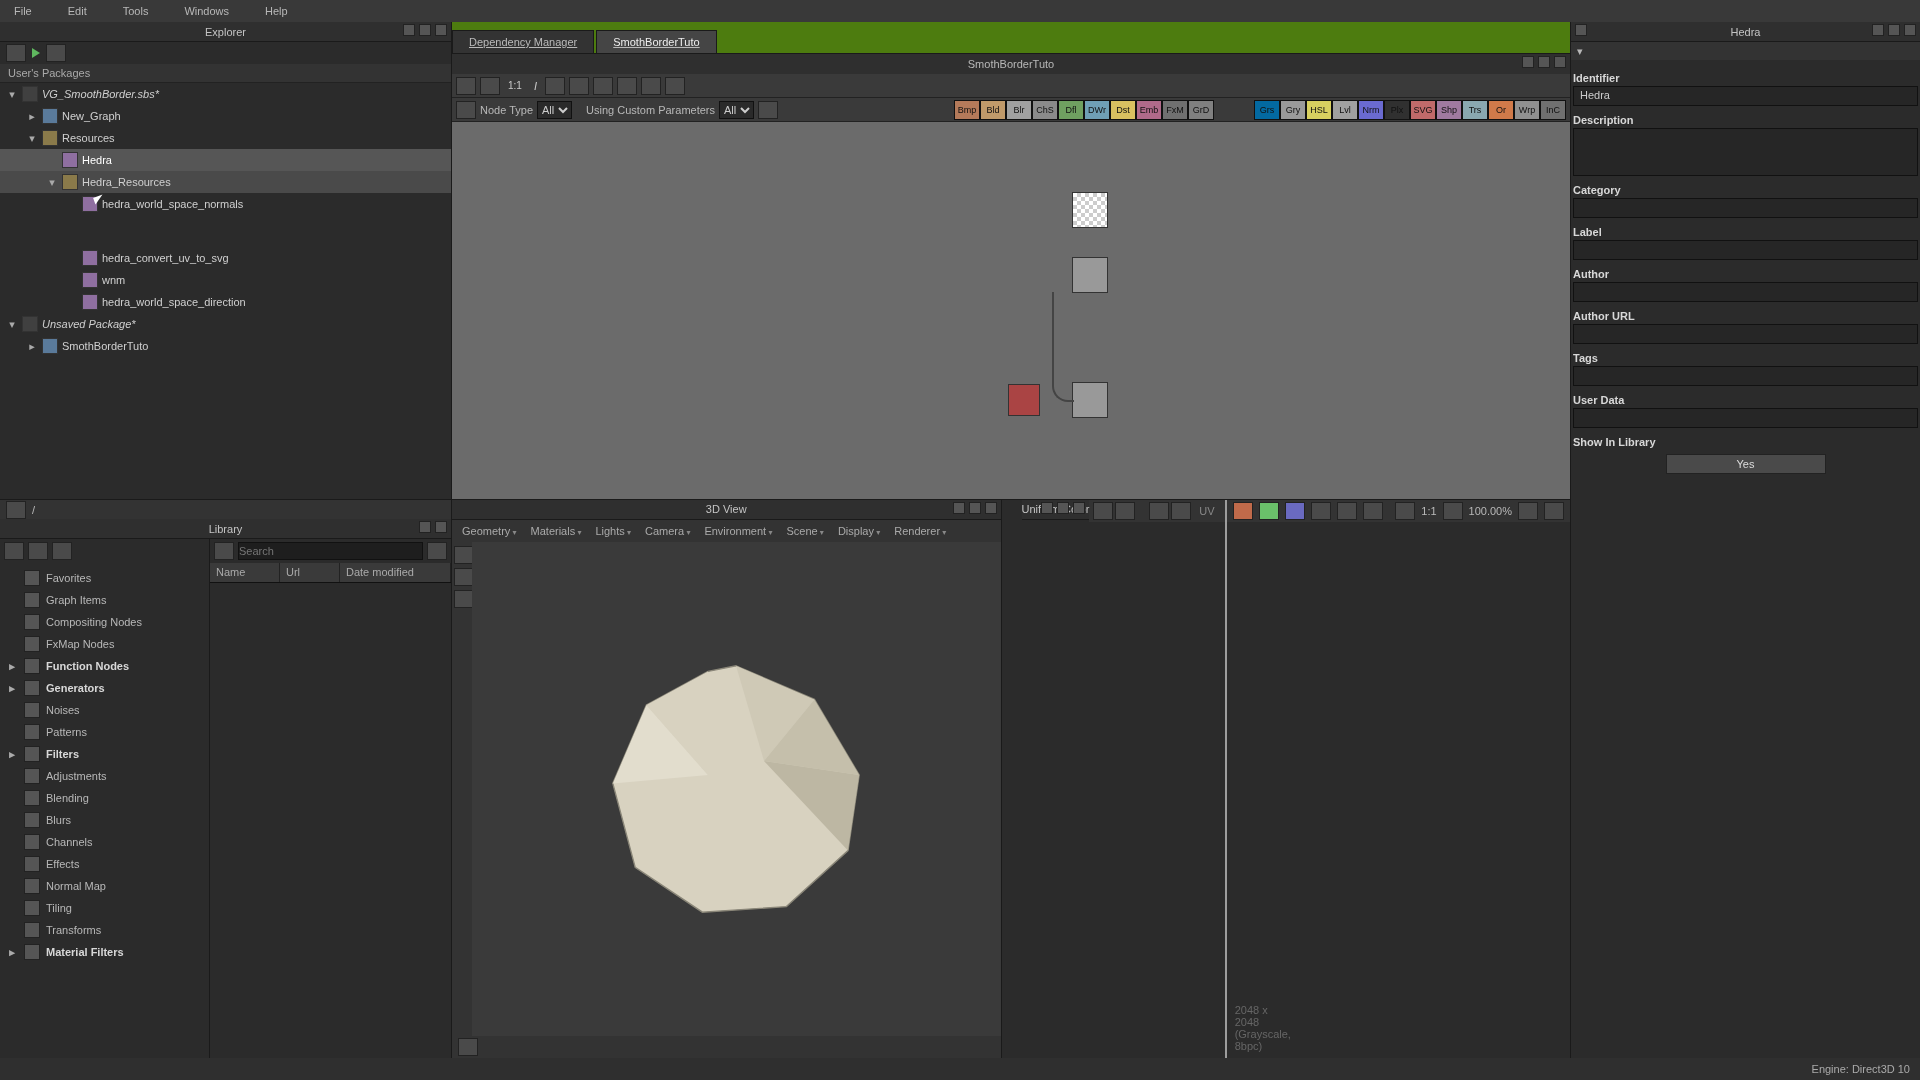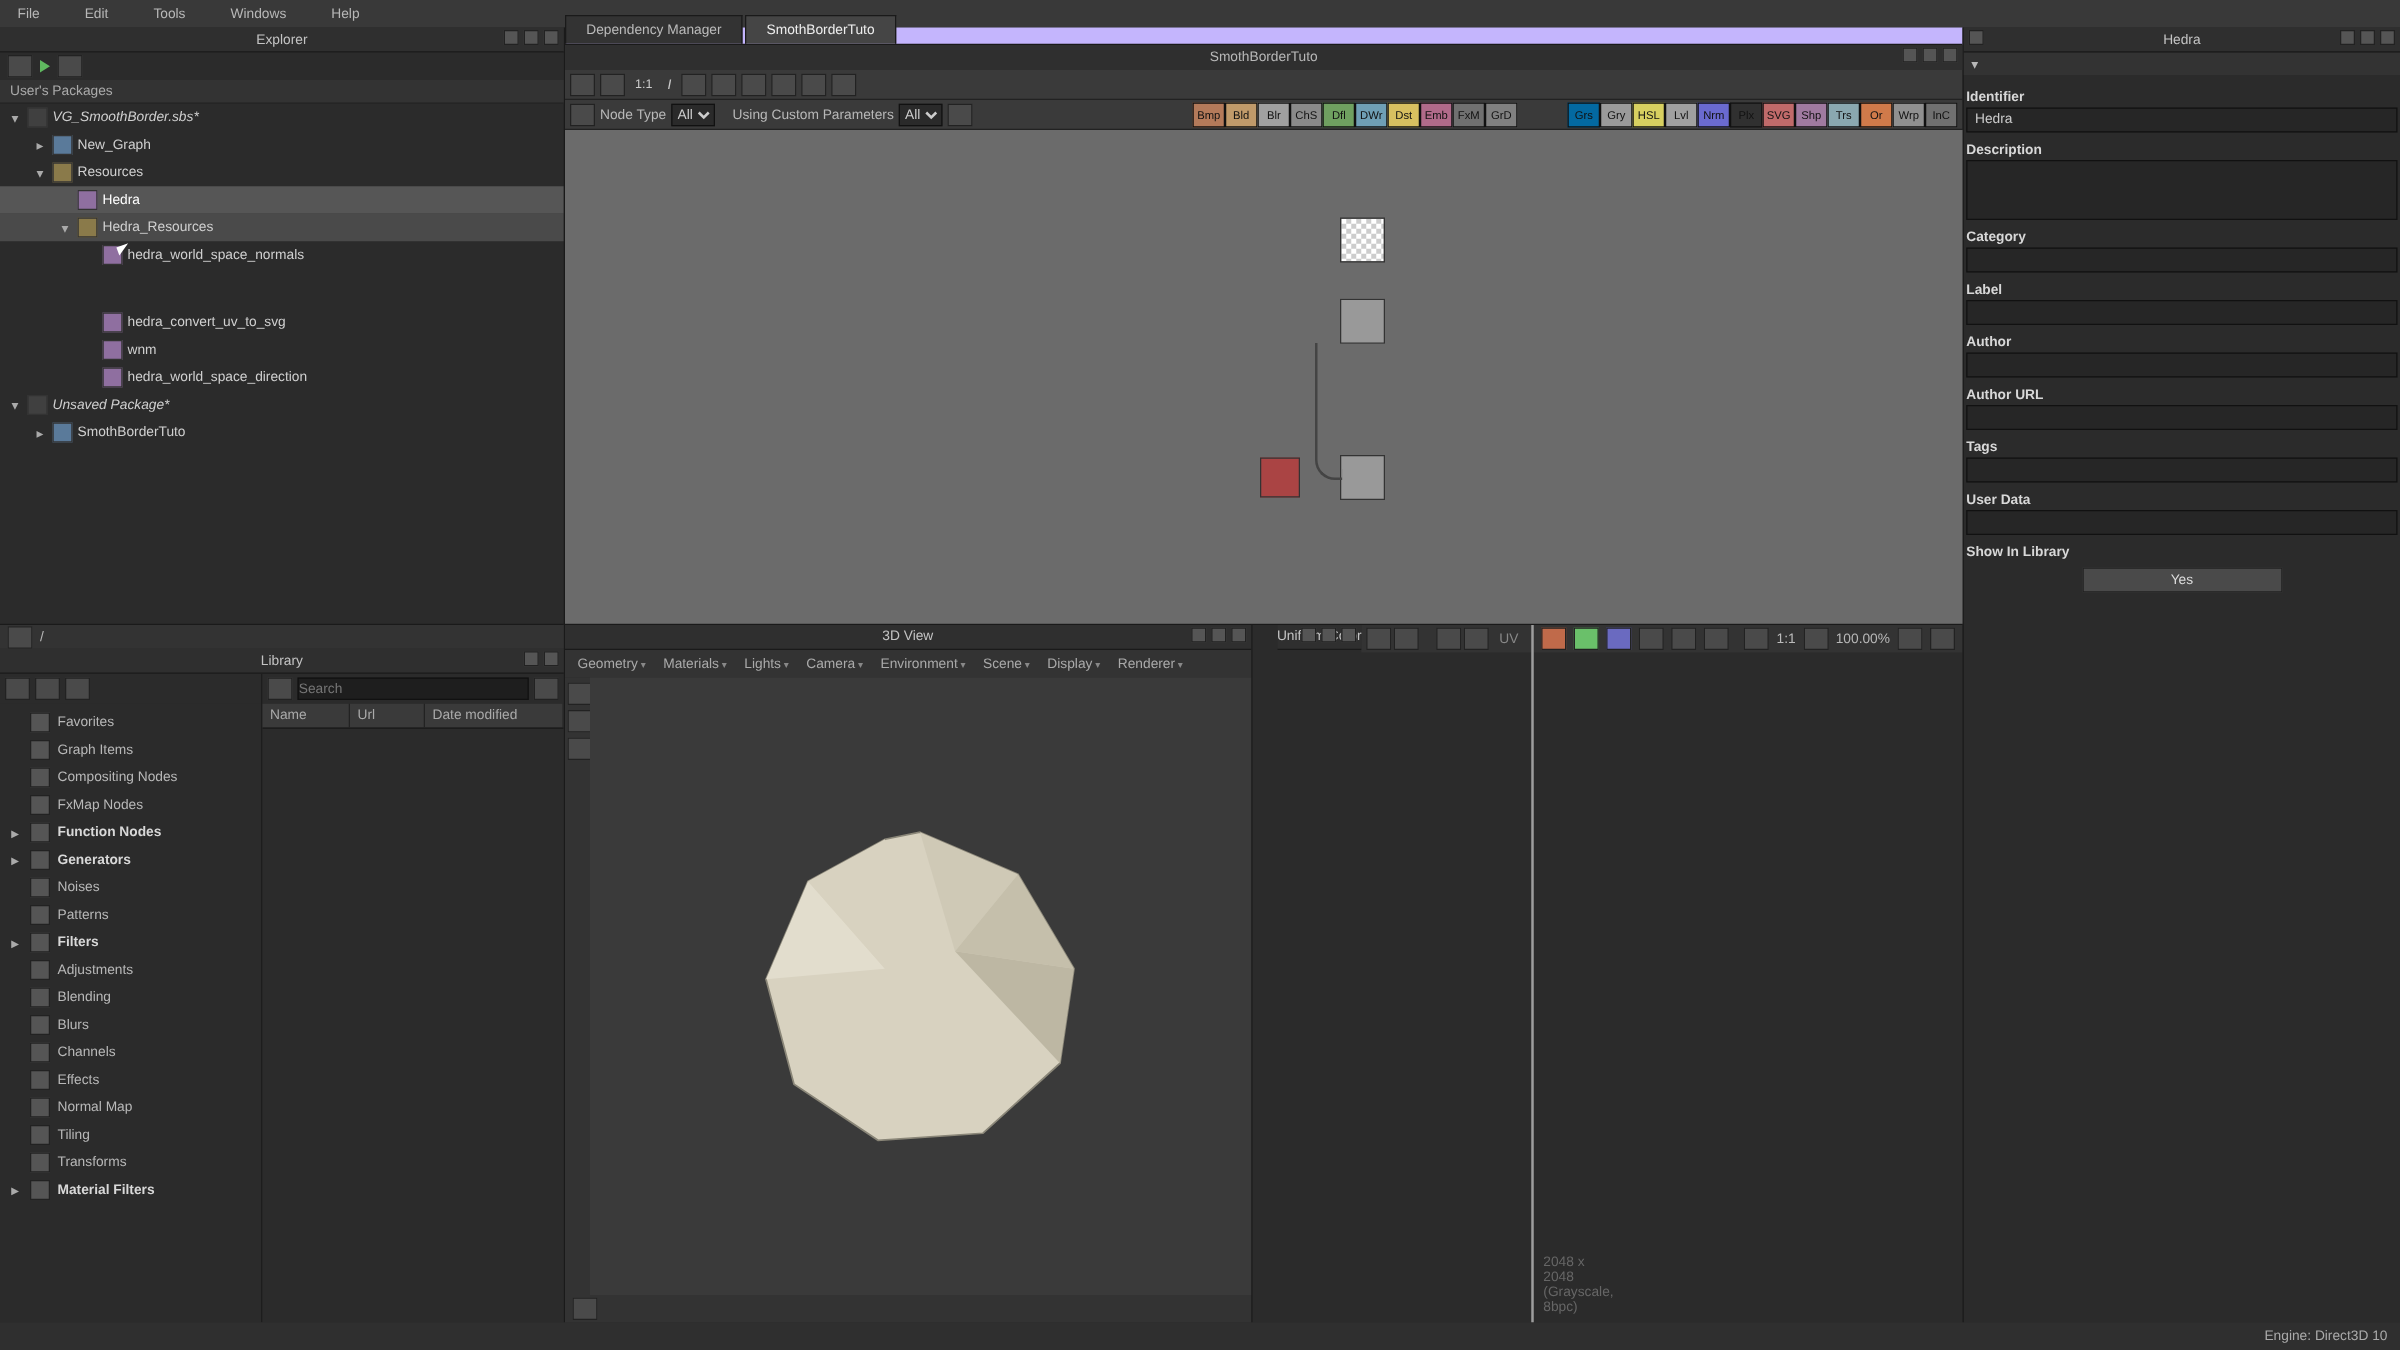--- a/index.html
+++ b/index.html
@@ -40,21 +40,21 @@
 .lib-row { display:flex; align-items:center; height:22px; padding-left:6px; gap:6px; }
 .lib-row.cat { font-weight:bold; color:#d8d8d8; }
 .lib-ico { width:16px; height:16px; background:#555; border:1px solid #222; }
 
 .lib-search { height:24px; display:flex; align-items:center; gap:4px; padding:2px 4px; background:#2b2b2b; }
 .lib-search input { flex:1; background:#1e1e1e; border:1px solid #111; color:#aaa; padding:2px 0; height:18px; font-size:11px; }
 .lib-cols { height:20px; background:#3a3a3a; display:flex; border-bottom:1px solid #111; }
 .lib-cols div { padding:3px 6px; border-right:1px solid #222; color:#aaa; font-size:11px; }
 
 
-.tabbar { height:14px; background:#c4b5fd; display:flex; align-items:flex-end; border-bottom:1px solid #1a1a1a; }
+.tabbar { height:32px; background:#4d7c0f; display:flex; align-items:flex-end; border-bottom:1px solid #1a1a1a;text-decoration:underline; }
 .tab { padding:5px 16px; background:#333; margin-right:2px; border:1px solid #1a1a1a; border-bottom:none; color:#bbb; }
 .tab.active { background:#454545; color:#eee; }
 
 .graph-titlebar { height:20px; background:#2f2f2f; display:flex; align-items:center; justify-content:center; position:relative; }
 .graph-titlebar .wbtns { position:absolute; right:4px; top:2px; display:flex; gap:4px; }
 
 .graph-toolbar { height:24px; background:#3a3a3a; display:flex; align-items:center; padding:0 4px; gap:4px; border-bottom:1px solid #222;}
 .tbtn { width:20px; height:18px; background:#4a4a4a; border:1px solid #222; }
 
 .nodetype-row { height:24px; background:#3a3a3a; display:flex; align-items:center; padding:0 4px; gap:4px; border-bottom:1px solid #222;}

